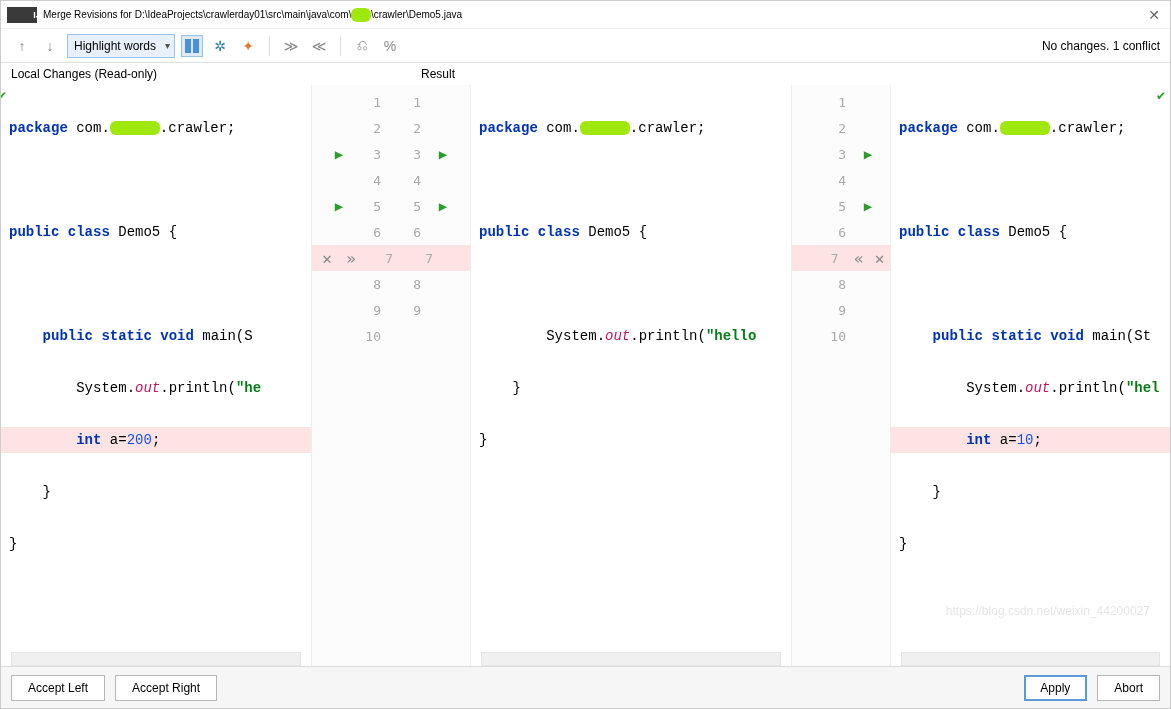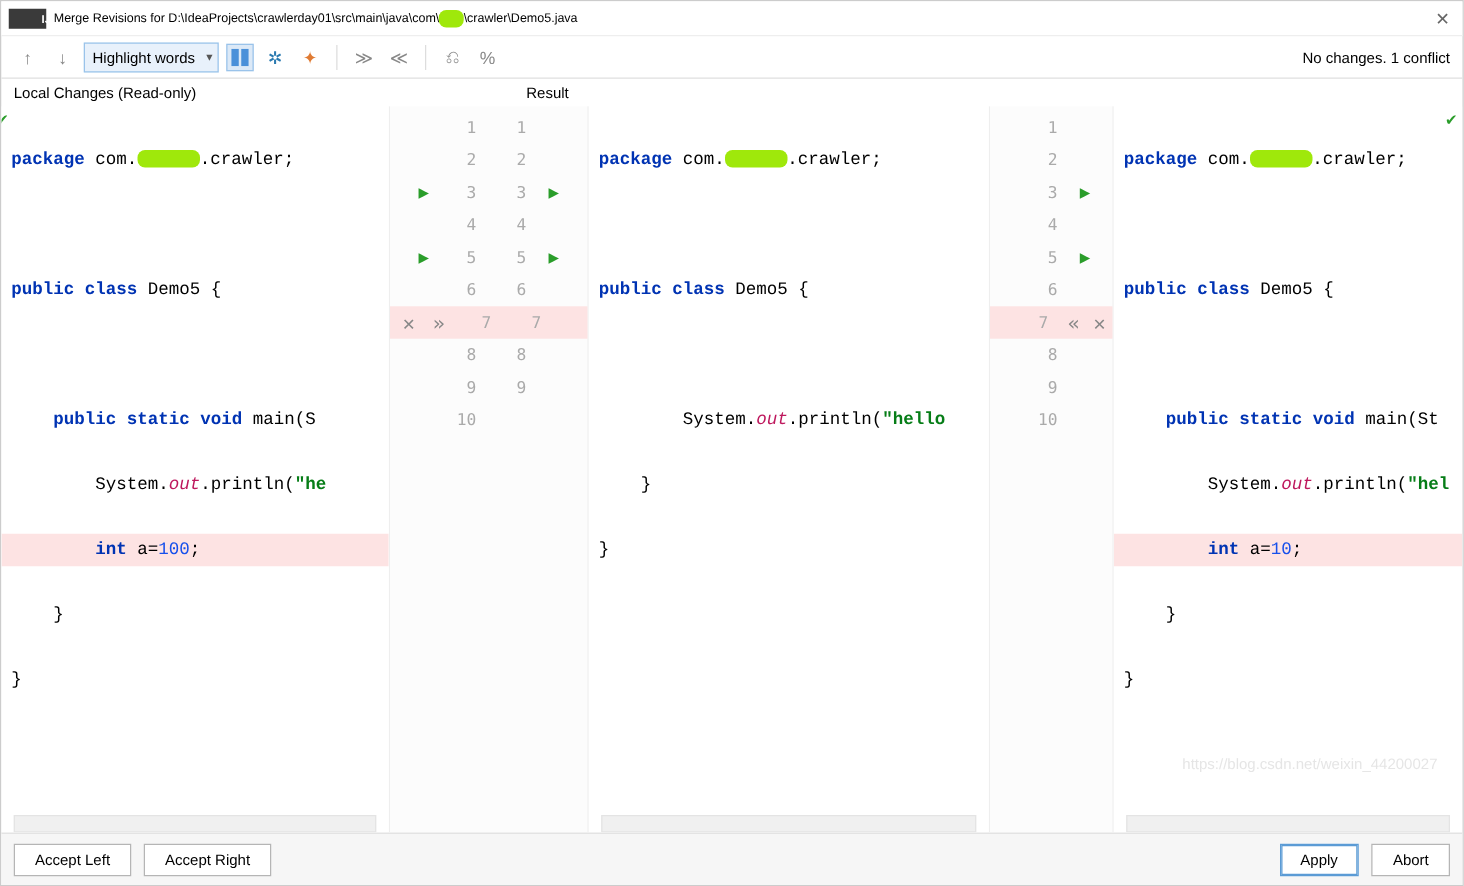--- a/index.html
+++ b/index.html
@@ -242,21 +242,21 @@
 
   <div class="pane pane-left">
     <span class="check">✔</span>
     <div class="code">
 <div><span class="kw">package</span><span> com.</span><span class="redact" style="width:50px">&nbsp;</span><span>.crawler;</span></div>
 <div>&nbsp;</div>
 <div><span class="kw">public class</span><span> Demo5 {</span></div>
 <div>&nbsp;</div>
 <div>    <span class="kw">public static void</span><span> main(S</span></div>
 <div>        <span>System.</span><span class="field">out</span><span>.println(</span><span class="str">"he</span></div>
-<div class="conflict-line">        <span class="kw">int</span><span> a=</span><span class="num">100</span><span>;</span></div>
+<div class="conflict-line">        <span class="kw">int</span><span> a=</span><span class="num">200</span><span>;</span></div>
 <div>    <span>}</span></div>
 <div><span>}</span></div>
     </div>
     <div class="scroll-strip"></div>
   </div>
 
   <div class="gutter-mid gutter-col">
     <div class="grow">
         <span class="ic"></span>
         <span class="ln">1</span>

